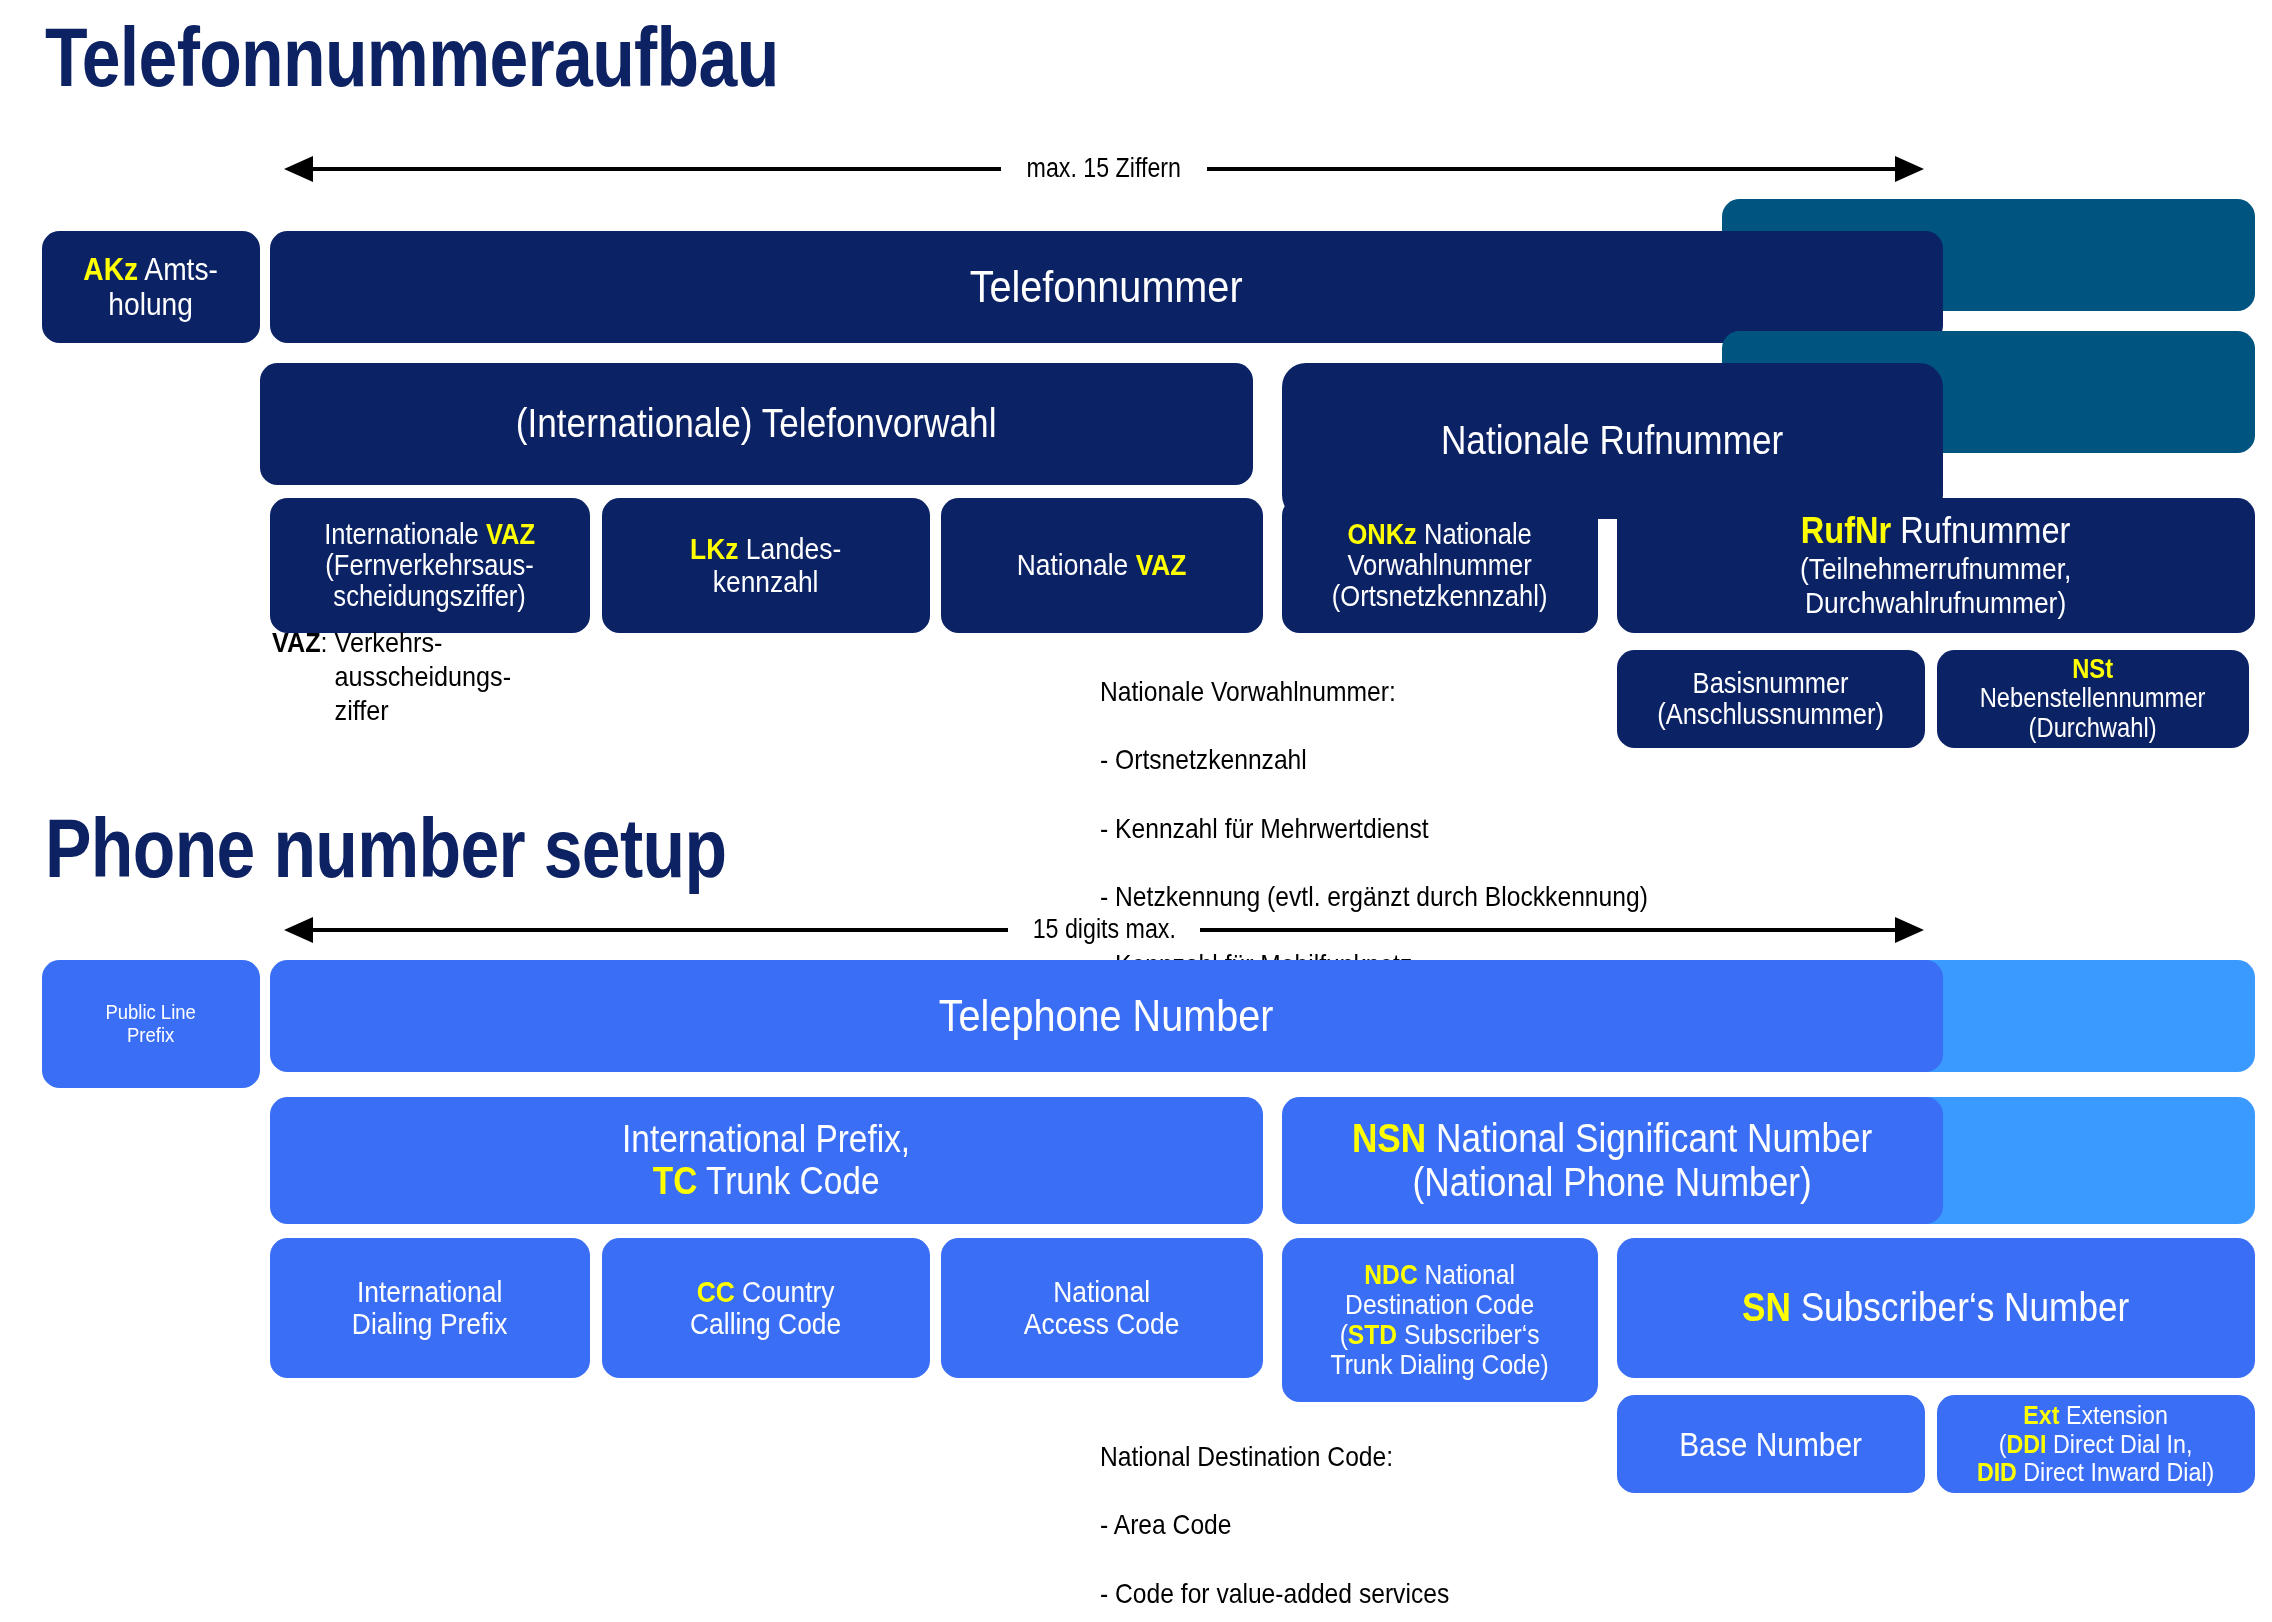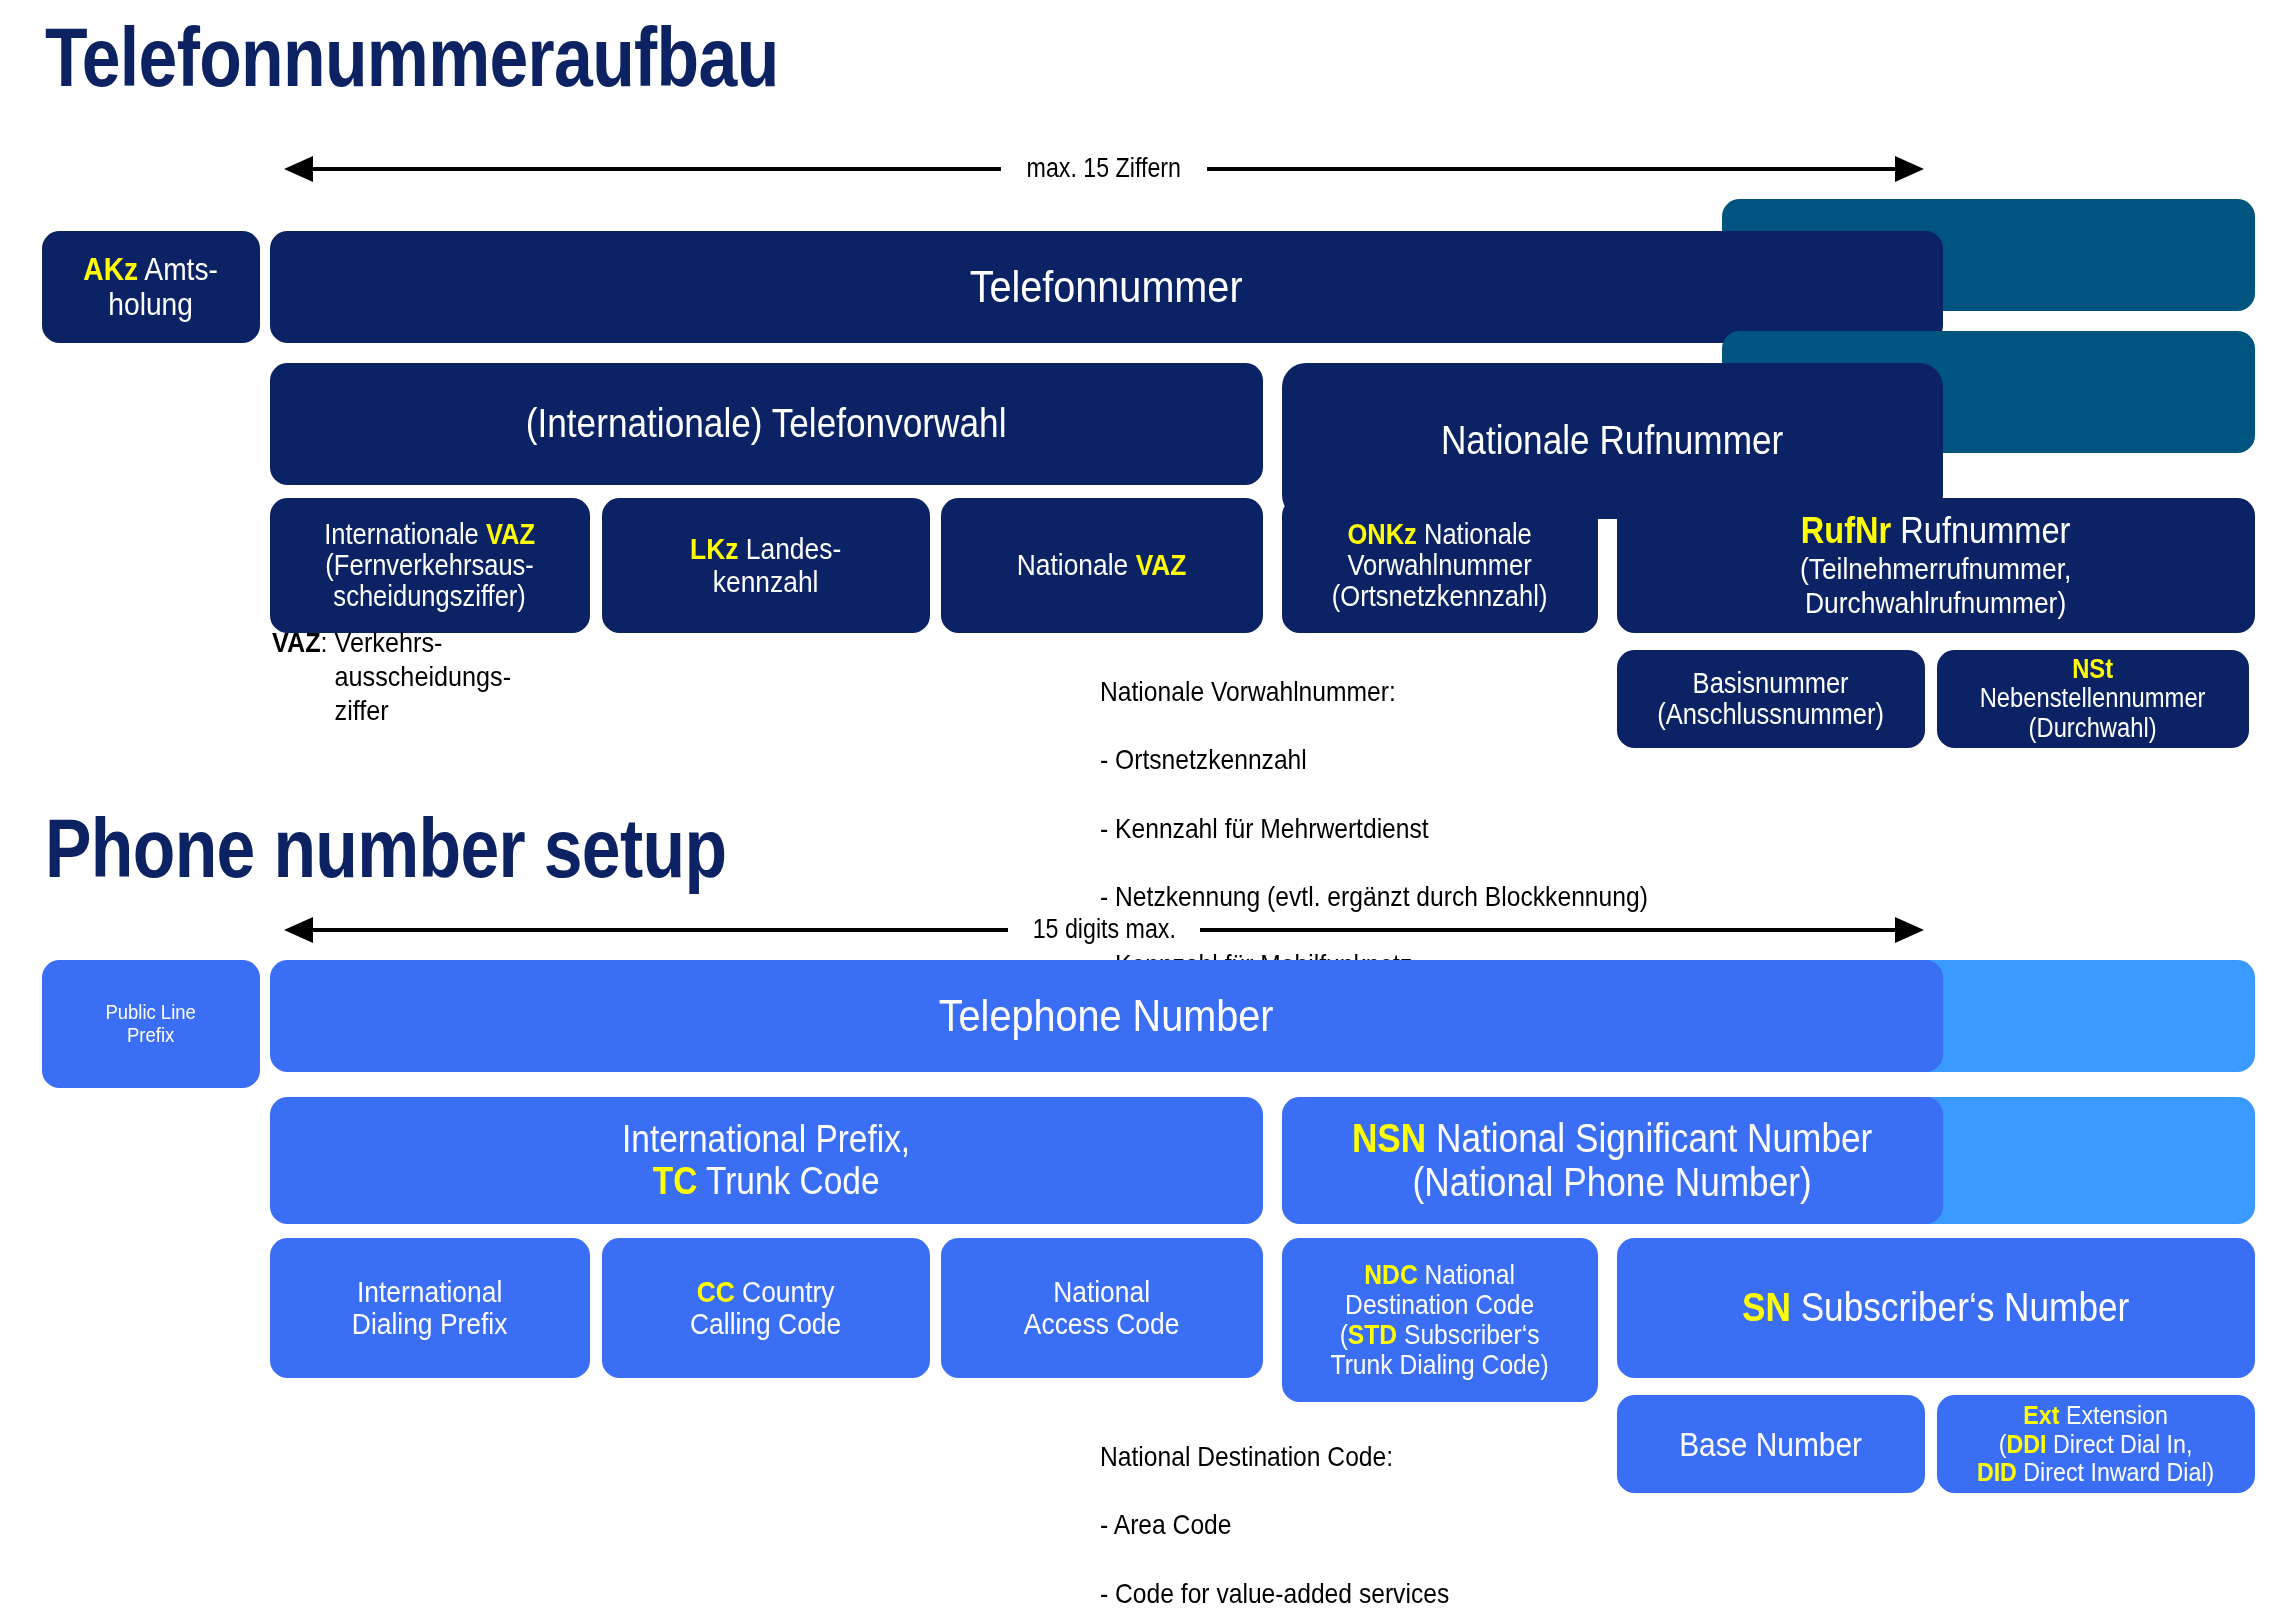--- a/index.html
+++ b/index.html
@@ -80,21 +80,21 @@
 <div class="abs box navy" style="left:42px;top:199px;width:218px;height:112px;font-size:32px;">
   <div class="txt"><b>AKz</b><span style="white-space:pre-line"> Amts-
 holung</span></div>
 </div>
 
 <div class="abs tail navy-tail" style="left:1722px;top:199px;width:533px;height:112px;"></div>
 <div class="abs box navy" style="left:270px;top:199px;width:1673px;height:112px;font-size:45px;">
   <div class="txt">Telefonnummer</div>
 </div>
 
-<div class="abs box navy" style="left:270px;top:331px;width:993px;height:122px;font-size:40px;">
+<div class="abs box navy" style="left:260px;top:331px;width:993px;height:122px;font-size:40px;">
   <div class="txt">(Internationale) Telefonvorwahl</div>
 </div>
 <div class="abs tail navy-tail" style="left:1722px;top:331px;width:533px;height:122px;"></div>
 <div class="abs box navy" style="left:1282px;top:331px;width:661px;height:156px;font-size:40px;border-radius:24px;">
   <div class="txt">Nationale Rufnummer</div>
 </div>
 
 <div class="abs box navy" style="left:270px;top:466px;width:320px;height:135px;font-size:29px;text-align:center;">
   <div class="txt">
     <span>Internationale </span><b>VAZ</b><br>

